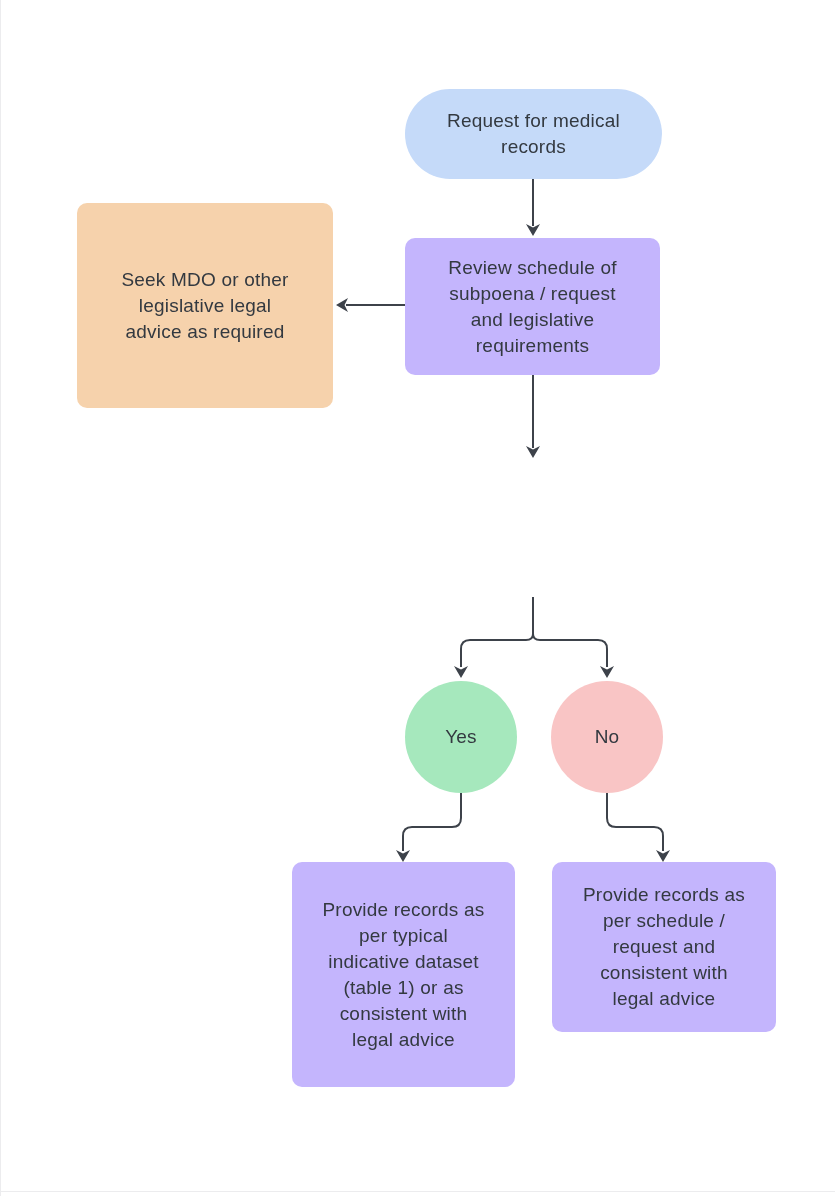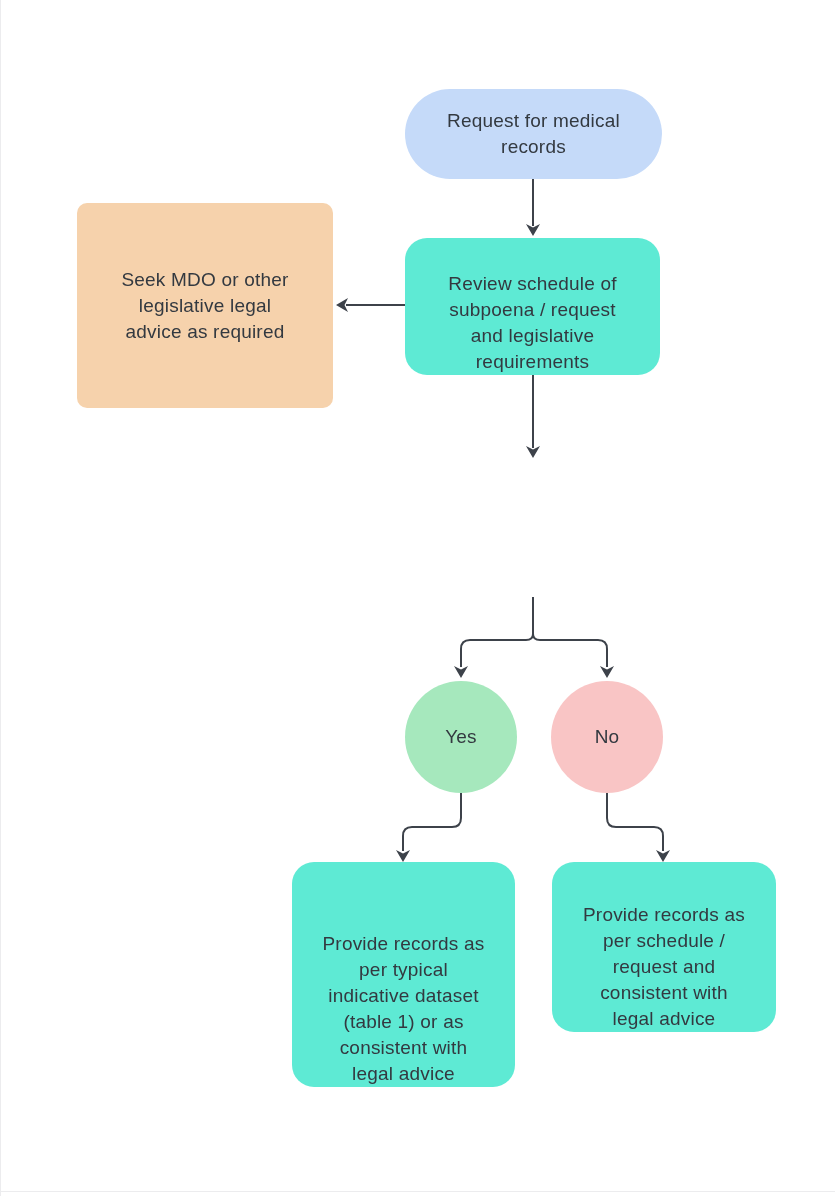--- a/index.html
+++ b/index.html
@@ -41,21 +41,21 @@
     text-align: center;
     color: #333940;
     font-size: 19px;
     line-height: 26px;
     letter-spacing: 0.2px;
     box-sizing: border-box;
   }
   .node .label {
     white-space: pre-line;
   }
-  .node-blue   { background: #5eead4; border-radius: 22px; align-items: flex-end; }
+  .node-blue   { background: #c4b5fd; border-radius: 10px; }
   .node-pill   { background: #c5daf9; border-radius: 45px; }
   .node-orange { background: #f6d2ac; border-radius: 10px; }
   .node-circle { border-radius: 50%; }
   .node-green  { background: #a6e8bd; }
   .node-pink   { background: #f9c5c5; }
 
   .n-start    { left: 405px; top: 54px;  width: 257px; height: 90px; margin-top: 35px;  }
   .n-review   { left: 405px; top: 238px; width: 255px; height: 137px; }
   .n-legal    { left: 77px;  top: 203px; width: 256px; height: 205px; }
   .n-question { left: 405px; top: 460px; width: 255px; height: 137px; }

